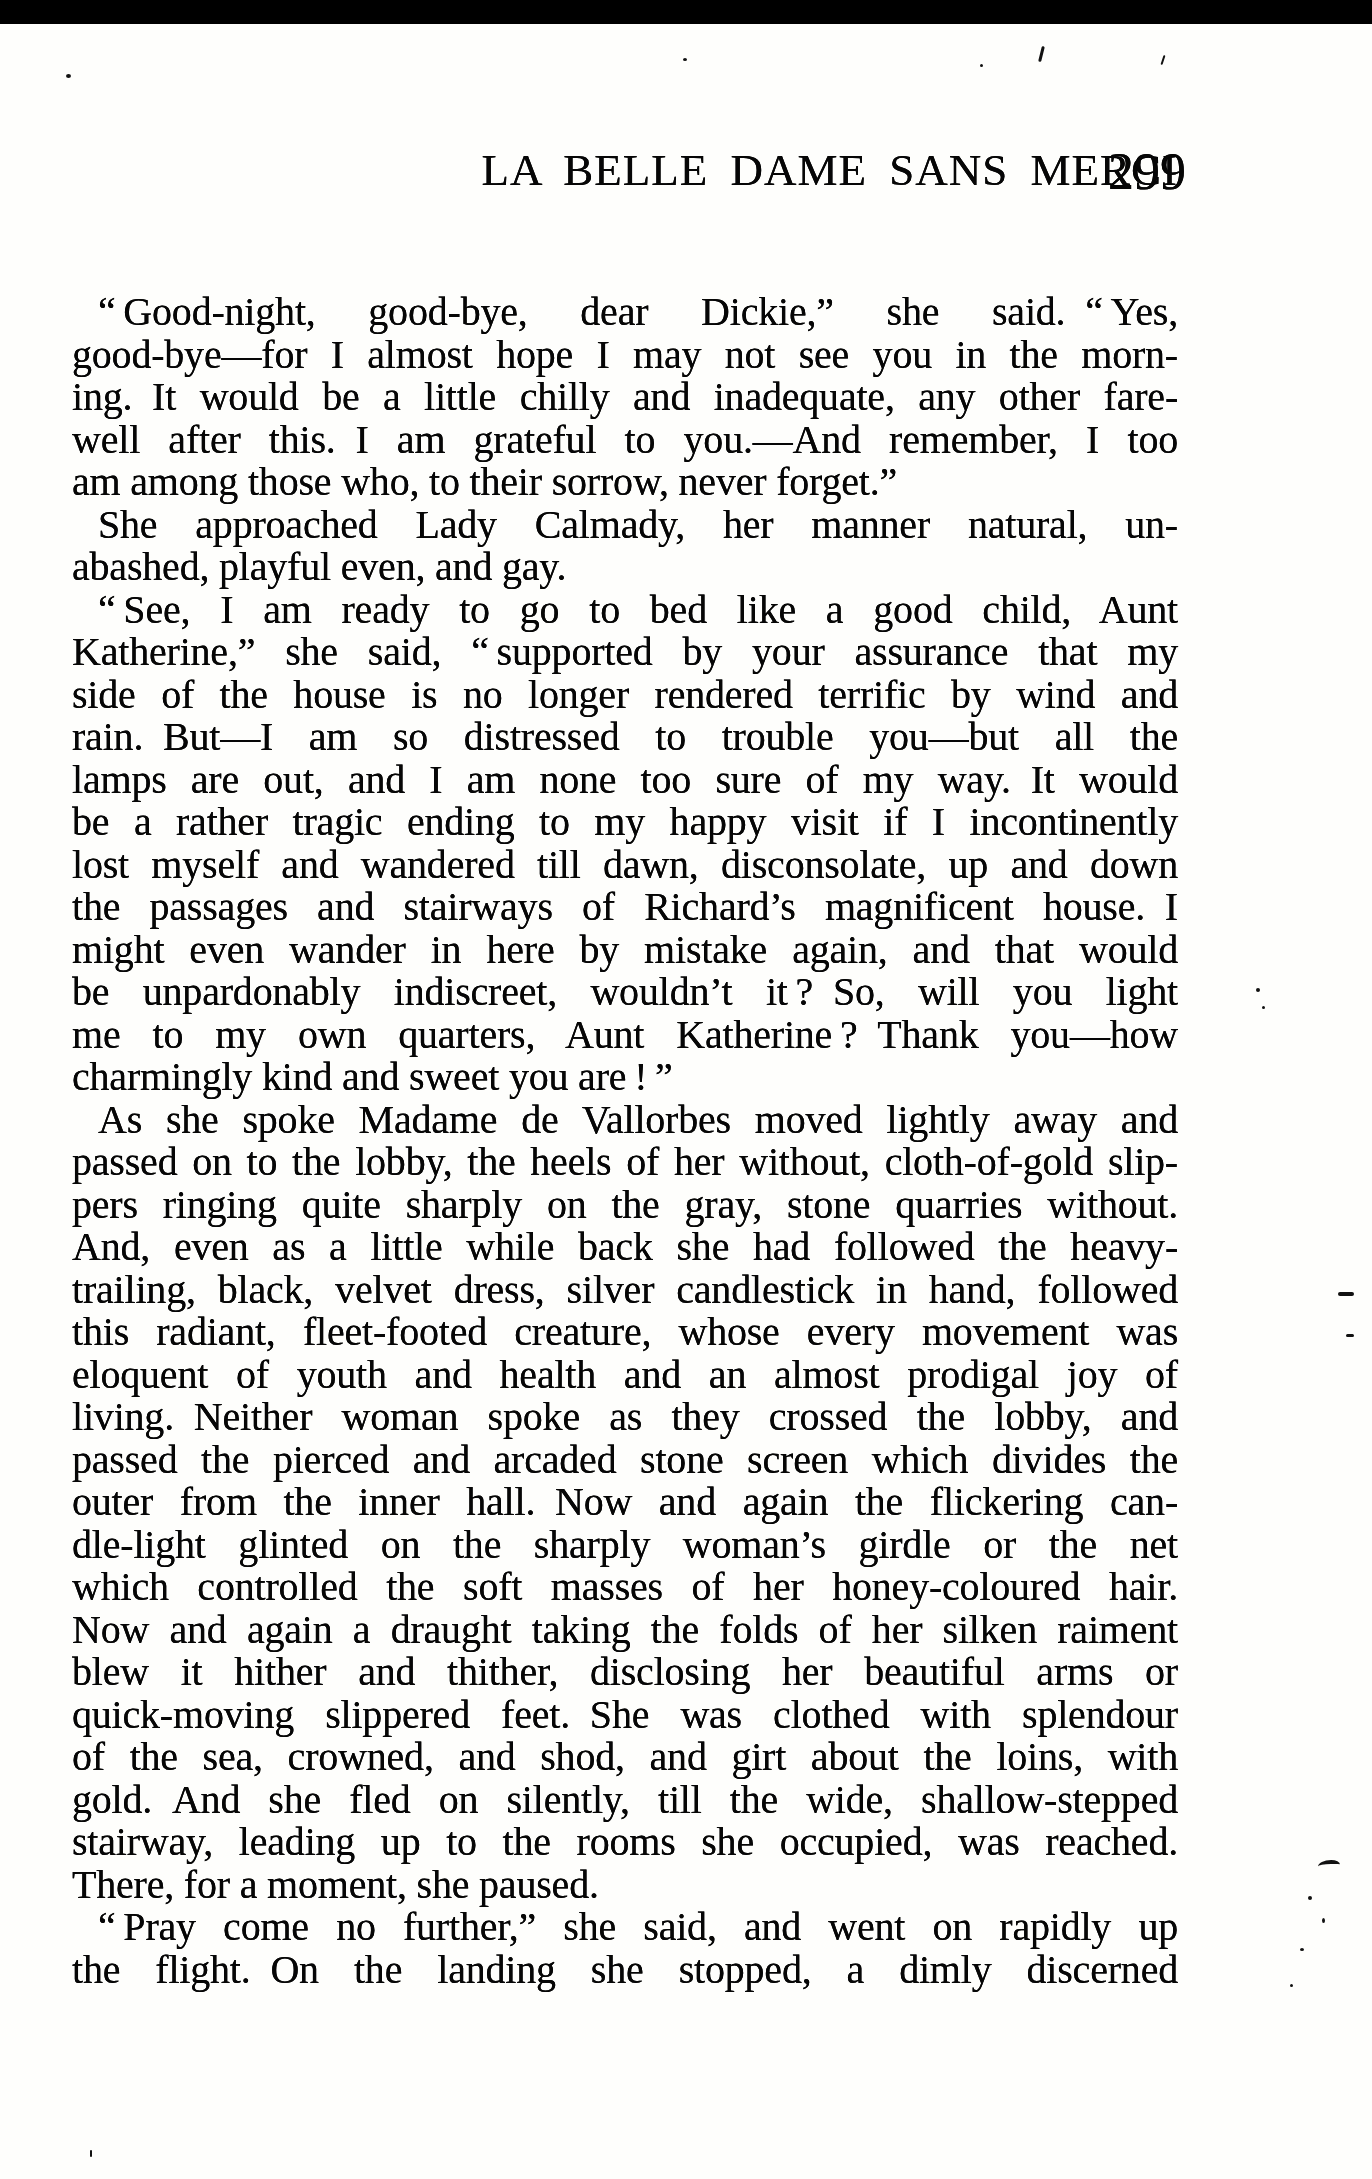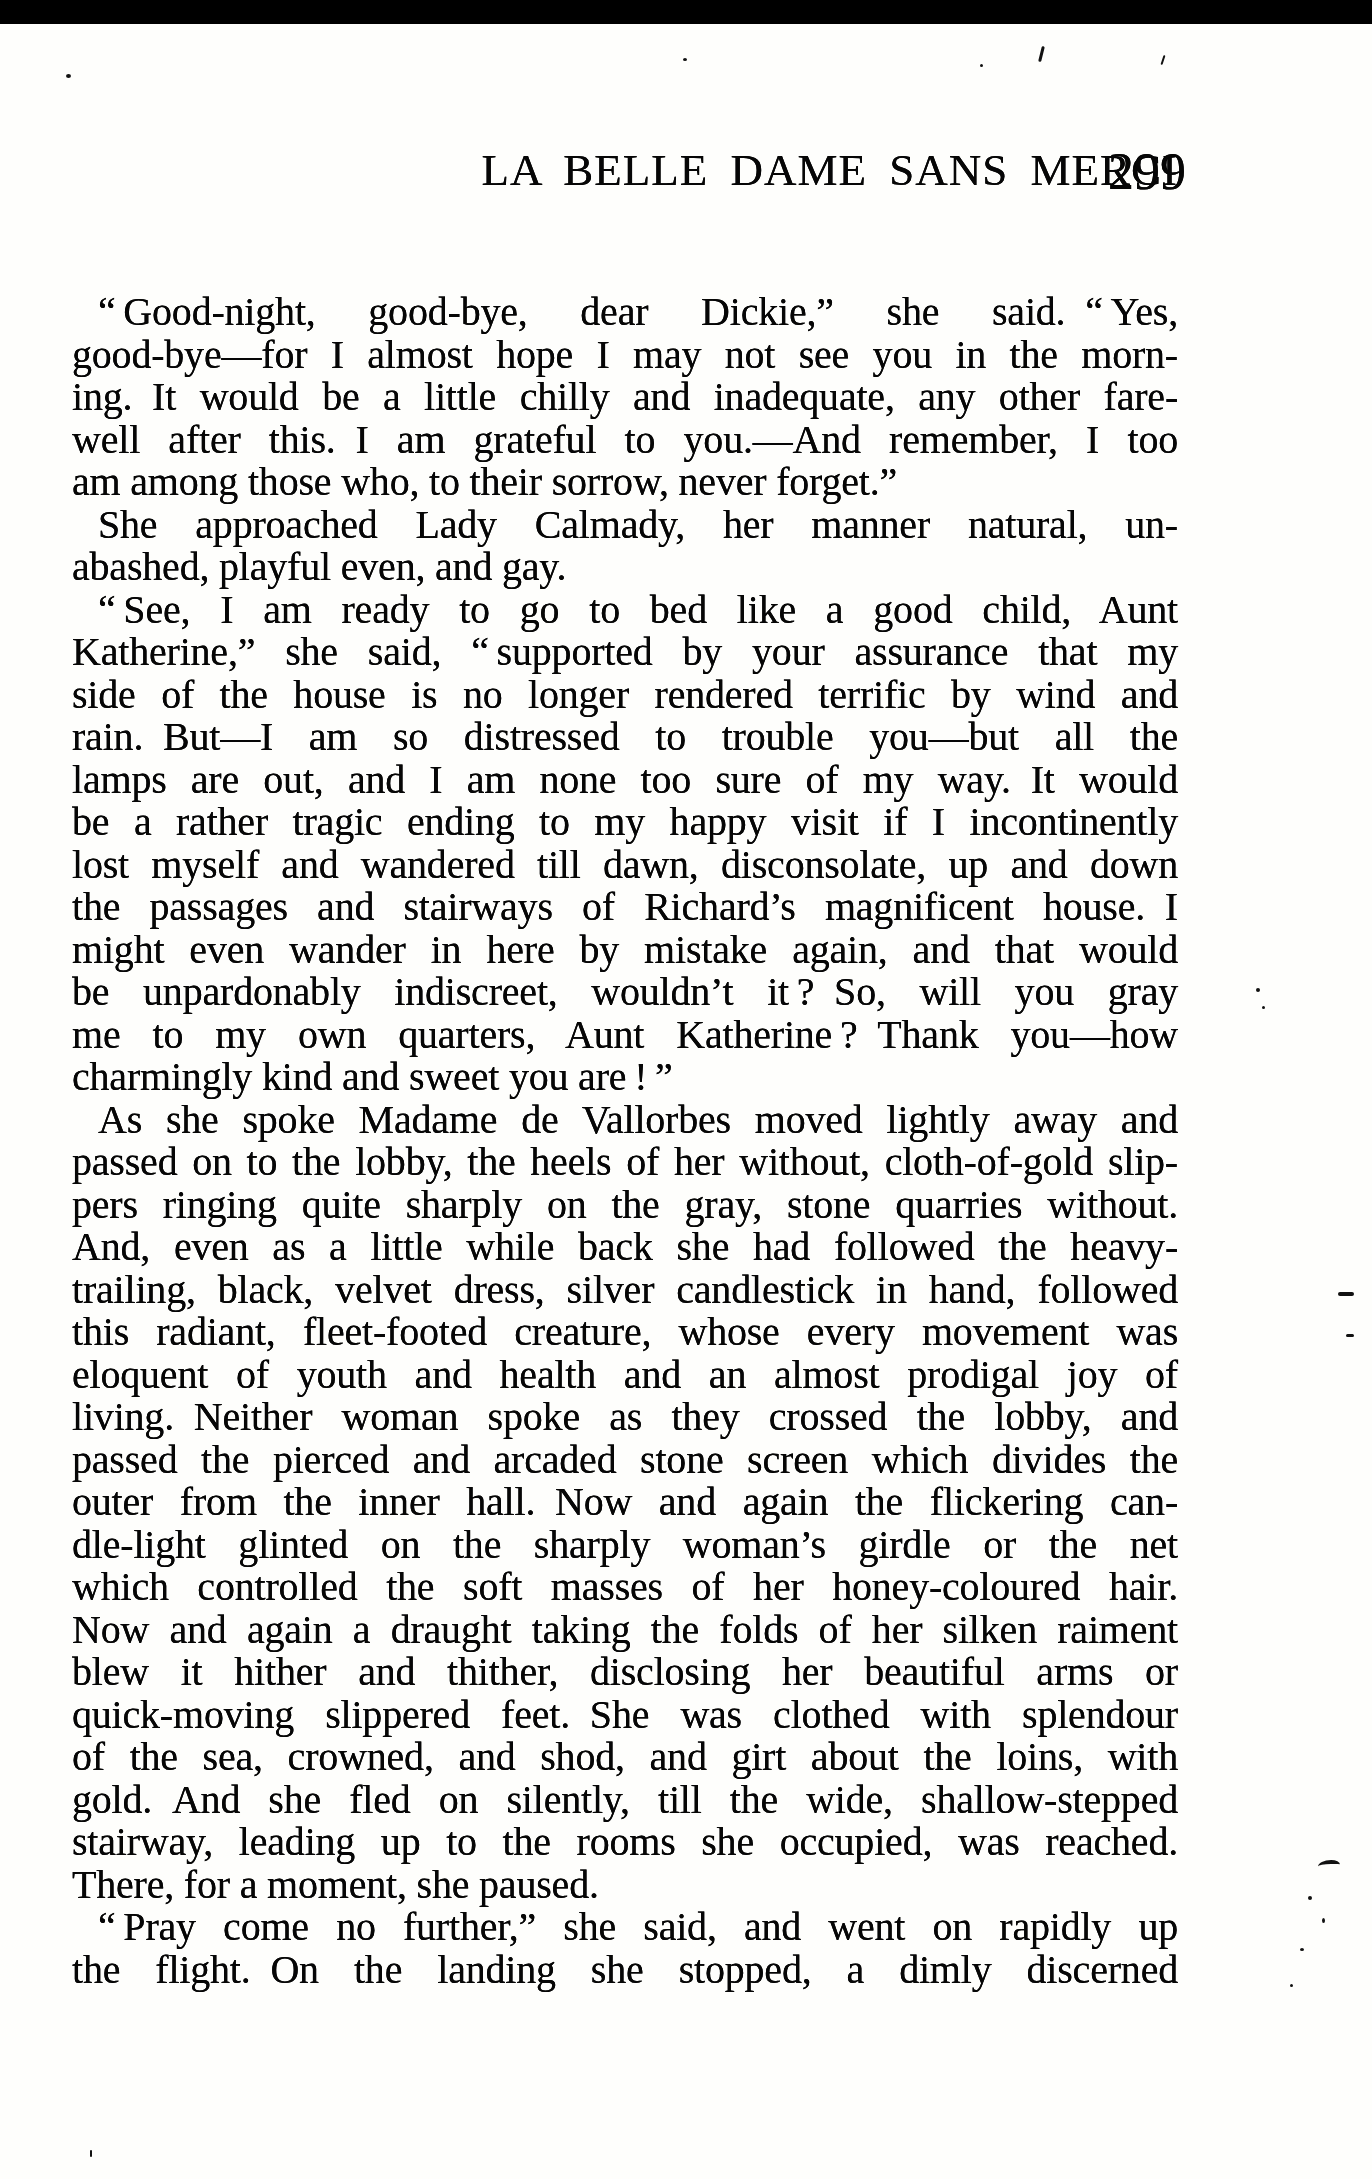--- a/index.html
+++ b/index.html
@@ -102,21 +102,21 @@
       <div class="line no-just">abashed, playful even, and gay.</div>
       <div class="line indent">“ See, I am ready to go to bed like a good child, Aunt</div>
       <div class="line">Katherine,” she said, “ supported by your assurance that my</div>
       <div class="line">side of the house is no longer rendered terrific by wind and</div>
       <div class="line">rain. But—I am so distressed to trouble you—but all the</div>
       <div class="line">lamps are out, and I am none too sure of my way. It would</div>
       <div class="line">be a rather tragic ending to my happy visit if I incontinently</div>
       <div class="line">lost myself and wandered till dawn, disconsolate, up and down</div>
       <div class="line">the passages and stairways of Richard’s magnificent house. I</div>
       <div class="line">might even wander in here by mistake again, and that would</div>
-      <div class="line">be unpardonably indiscreet, wouldn’t it ? So, will you gray</div>
+      <div class="line">be unpardonably indiscreet, wouldn’t it ? So, will you light</div>
       <div class="line">me to my own quarters, Aunt Katherine ? Thank you—how</div>
       <div class="line no-just">charmingly kind and sweet you are ! ”</div>
       <div class="line indent">As she spoke Madame de Vallorbes moved lightly away and</div>
       <div class="line">passed on to the lobby, the heels of her without, cloth-of-gold slip-</div>
       <div class="line">pers ringing quite sharply on the gray, stone quarries without.</div>
       <div class="line">And, even as a little while back she had followed the heavy-</div>
       <div class="line">trailing, black, velvet dress, silver candlestick in hand, followed</div>
       <div class="line">this radiant, fleet-footed creature, whose every movement was</div>
       <div class="line">eloquent of youth and health and an almost prodigal joy of</div>
       <div class="line">living. Neither woman spoke as they crossed the lobby, and</div>

